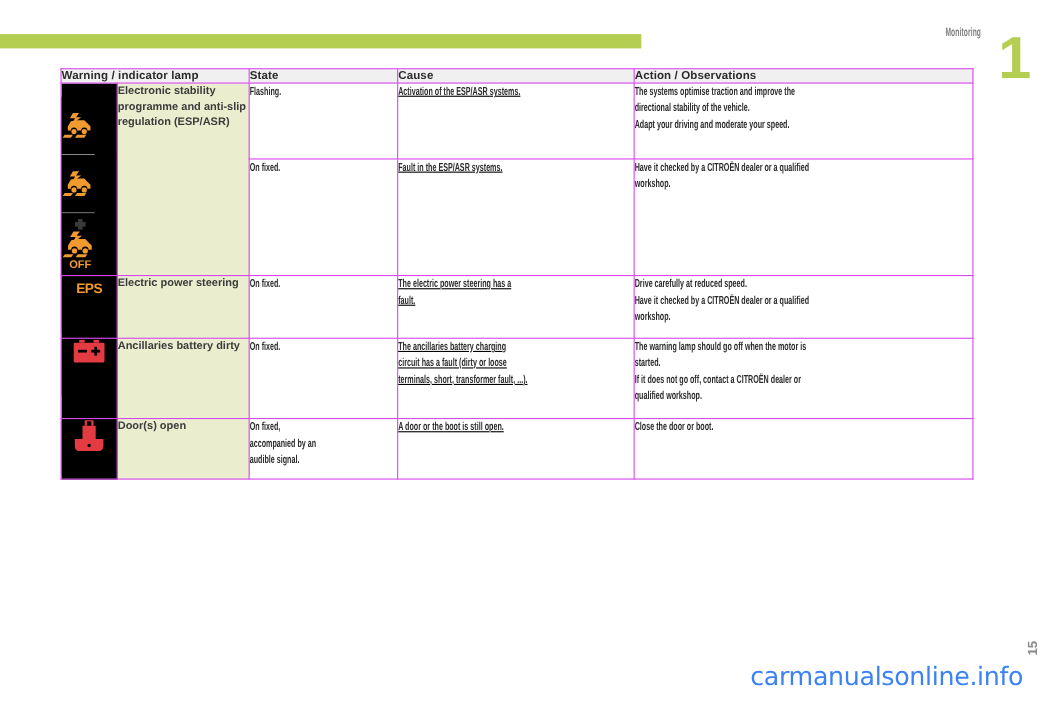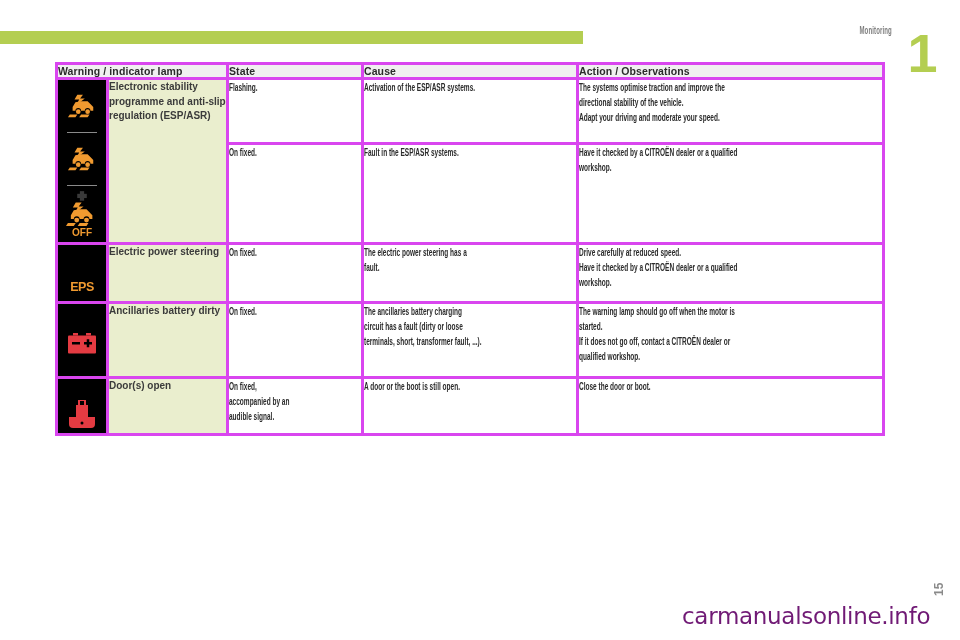--- a/index.html
+++ b/index.html
@@ -53,21 +53,21 @@
   
   #lamp-table {
     position: absolute;
     left: 55px;
     top: 62px;
     width: 830px;
     border-collapse: collapse;
     table-layout: fixed;
   }
   #lamp-table td, #lamp-table th {
-    border: 3px solid #d946ef;
+    border: 1px solid #d946ef;
     vertical-align: top;
     padding: 0;
   }
 
   
   .hdr-cell {
     background: #f0f0f0;
     font-size: 10.5px;
     font-weight: bold;
     color: #2b2b2b;
@@ -80,40 +80,41 @@
   .icon-cell {
     background: #000000;
     width: 51px;
     padding: 0;
     text-align: center;
     vertical-align: middle;
   }
   .icon-stack {
     display: flex;
     flex-direction: column;
-    align-items: center;
+    align-items: flex-start;
     width: 100%;
+    margin-top: 12px;
   }
   .icon-box {
     background: #000;
     height: 53px;
     display: flex;
     align-items: center;
     justify-content: center;
     border-bottom: 1px solid #8a8a8a;
     box-sizing: border-box;
   }
   .icon-box:last-child { border-bottom: none; }
   .icon-box.tall { height: 56px; }
   .icon-single {
     background: #000;
     height: 100%;
     min-height: 52px;
     display: flex;
-    align-items: flex-end;
+    align-items: flex-start;
     justify-content: center;
   }
 
   
   .label-cell {
     background: #eaeece;
     width: 120px;
     font-size: 10px;
     font-weight: bold;
     color: #3b3b3b;
@@ -123,20 +124,21 @@
 
   
   .state-cell {
     width: 135px;
     padding: 8px 8px 8px 7px;
     margin-top: 36px;
   }
   .cause-cell {
     width: 215px;
     padding: 8px 8px 8px 7px;
+    text-decoration: underline;
   }
   .action-cell {
     padding: 8px 8px 8px 8px;
   }
   .body-text {
     font-size: 10.5px;
     font-weight: bold;
     color: #2b2b2b;
     line-height: 15px;
     transform: scaleX(0.62);
@@ -148,21 +150,21 @@
 
   
   .glyph { display: block; }
 
   
   #watermark {
     position: absolute;
     left: 682px;
     top: 603px;
     font-size: 23px;
-    color: #701a75;
+    color: #3b82f6;
     letter-spacing: -0.3px;
     font-family: "DejaVu Sans", sans-serif;
     white-space: nowrap;
   }
   #page-number {
     position: absolute;
     left: 932px;
     top: 596px;
     font-size: 12px;
     font-weight: bold;

